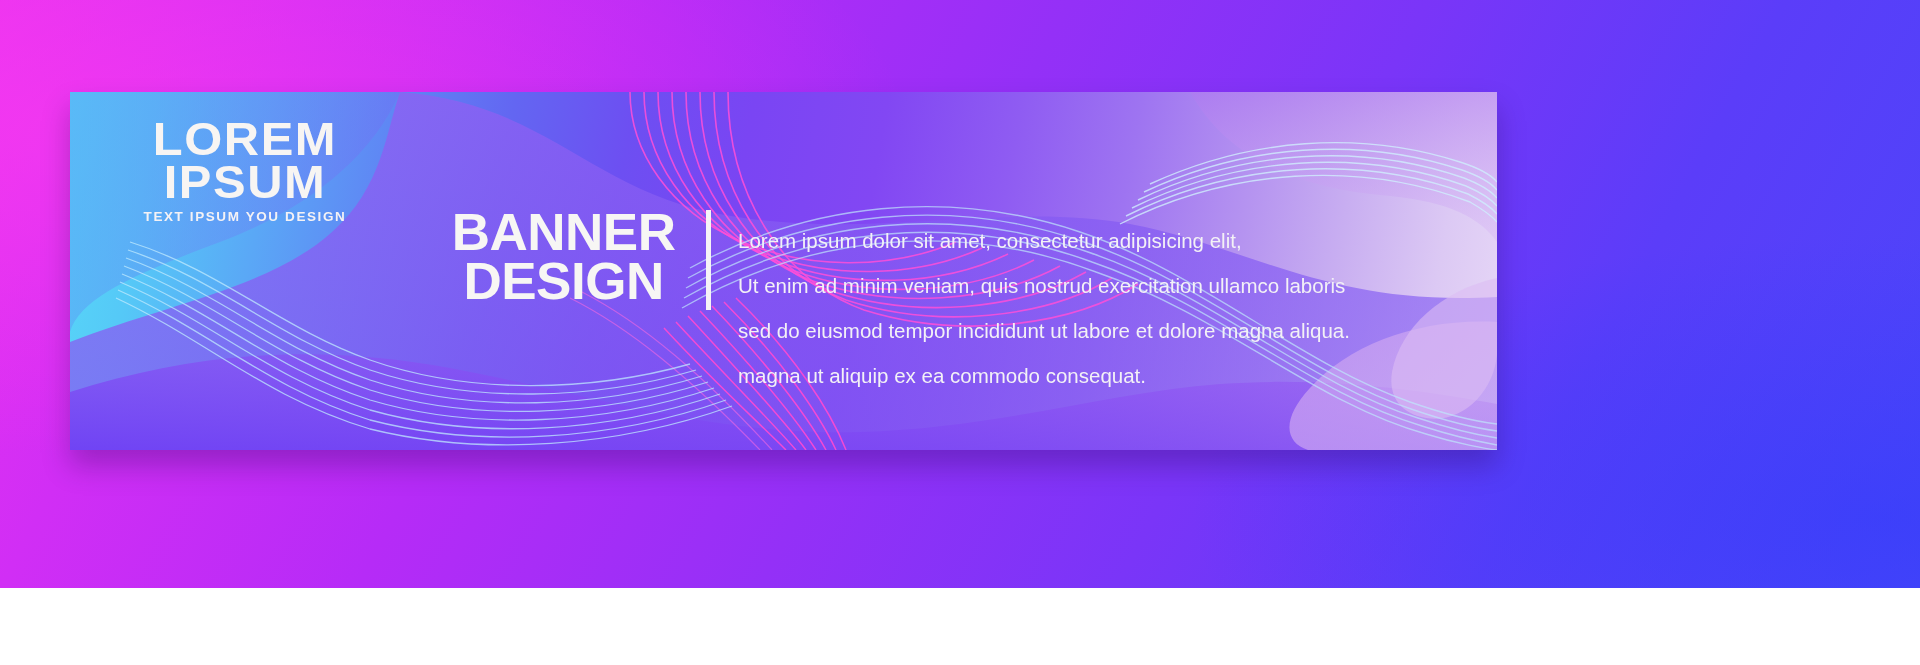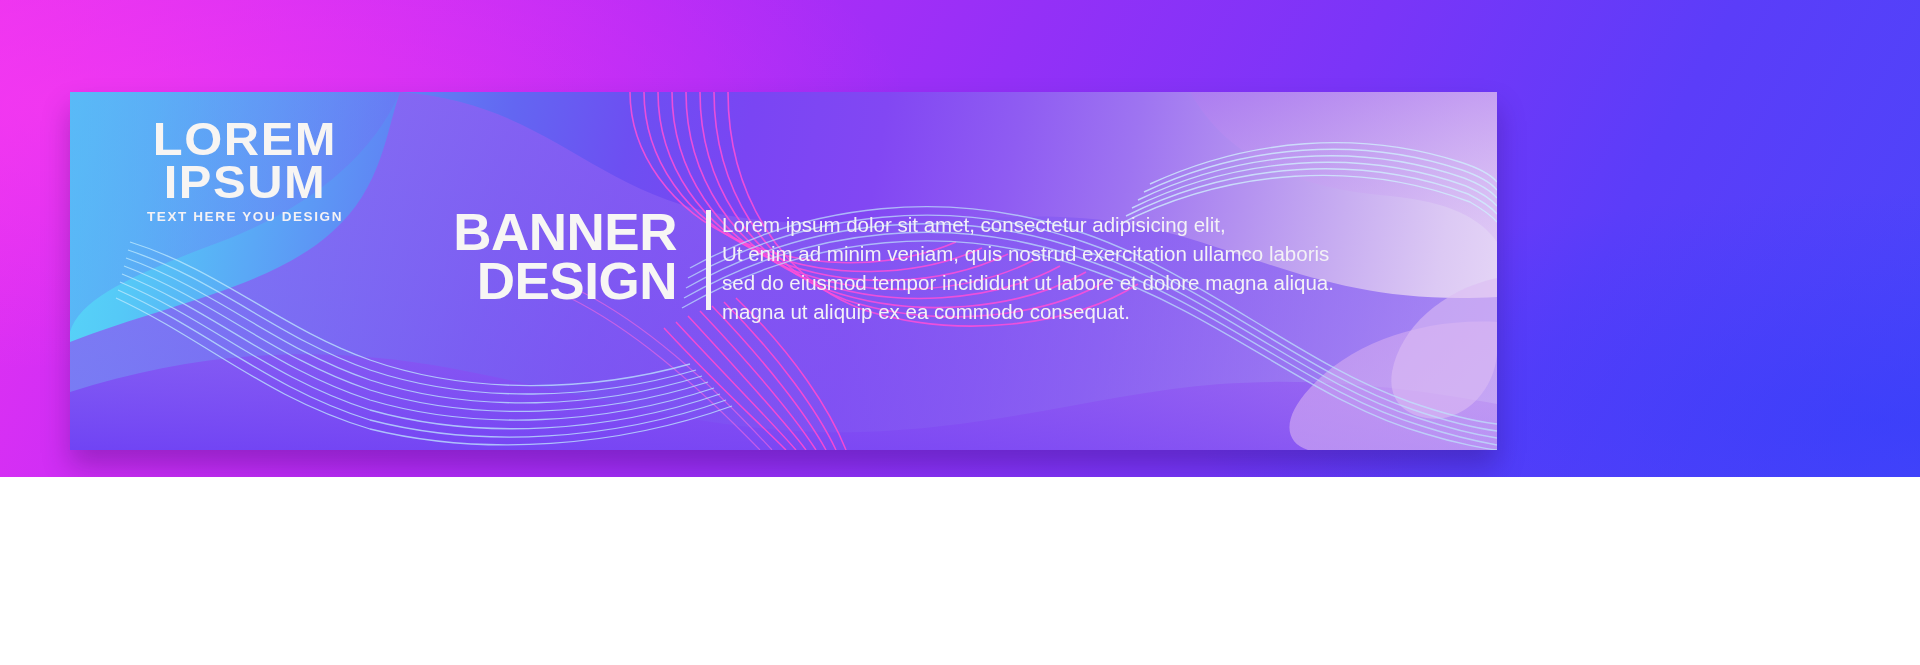--- a/index.html
+++ b/index.html
@@ -1,20 +1,20 @@
 <!DOCTYPE html>
 <html><head>
 <meta charset="utf-8">
 <style>
   html,body{margin:0;padding:0;}
   body{
     width:1920px;height:665px;overflow:hidden;
     font-family:"Liberation Sans", sans-serif;
   }
-  .stage{position:relative;width:1920px;height:477px;overflow:hidden;}
+  .stage{position:relative;width:1920px;height:588px;overflow:hidden;}
 
   
   .page-bg{position:absolute;inset:0;
     background:linear-gradient(118deg,#e832f0 0%,#d12ef5 14%,#b62bf7 30%,#9430f7 48%,#7a35f8 64%,#5b3df9 80%,#4a46fa 100%);
   }
   .page-bg-tint{position:absolute;inset:0;
     background:radial-gradient(ellipse 70% 90% at 4% 22%, rgba(255,60,240,.55) 0%, rgba(255,60,240,0) 62%),
                radial-gradient(ellipse 60% 80% at 98% 88%, rgba(48,60,250,.55) 0%, rgba(48,60,250,0) 60%);
   }
 
@@ -36,31 +36,31 @@
   .logo-l1,.logo-l2{
     font-family:"Liberation Sans", sans-serif;
     font-weight:bold;font-size:47px;line-height:.92;
     color:#f7f5f3;letter-spacing:1.5px;
     transform:scaleX(1.04);transform-origin:center;
     white-space:nowrap;
   }
   .logo-tag{margin-top:6px;font-size:13.5px;font-weight:bold;
     letter-spacing:1.6px;color:#f4f2f5;white-space:nowrap;}
 
-  .headline{position:absolute;left:367px;top:116px;width:240px;text-align:right;}
+  .headline{position:absolute;left:376px;top:116px;width:240px;text-align:center;}
   .headline div{
     font-weight:bold;font-size:52px;line-height:.95;color:#f7f6f4;
     letter-spacing:-0.5px;white-space:nowrap;
     transform:scaleX(1.02);transform-origin:right center;
   }
   .divider{position:absolute;left:636px;top:118px;width:5px;height:100px;
     background:#f5f3f6;}
   .body-copy{position:absolute;left:652px;top:118px;width:600px;
     font-size:20.5px;line-height:1.42;color:#f3f1f6;font-weight:normal;}
-  .body-copy p{margin:0;white-space:nowrap;}
+  .body-copy p{margin:16px;white-space:nowrap;}
 </style>
 </head>
 <body>
 
 <div class="stage">
 
   <div class="page-bg"></div>
   <div class="page-bg-tint"></div>
 
   <div class="banner-shadow"></div>
@@ -167,21 +167,21 @@
         <path d="M618,186 C740,118 882,104 1014,150 C1136,191 1234,282 1344,318 C1382,331 1412,337 1427,339"></path>
         <path d="M616,196 C740,126 884,112 1018,160 C1142,202 1238,292 1348,326 C1384,338 1414,344 1427,346"></path>
         <path d="M614,206 C740,134 886,120 1022,170 C1148,213 1242,302 1352,334 C1386,345 1416,351 1427,353"></path>
         <path d="M612,216 C740,142 888,128 1026,180 C1154,224 1246,312 1356,342 C1388,352 1418,357 1427,358"></path>
       </g>
     </svg>
 
     <div class="logo-block">
       <div class="logo-l1">LOREM</div>
       <div class="logo-l2">IPSUM</div>
-      <div class="logo-tag">TEXT HERE YOU DESIGN</div>
+      <div class="logo-tag">TEXT IPSUM YOU DESIGN</div>
     </div>
 
     <div class="headline">
       <div>BANNER</div>
       <div>DESIGN</div>
     </div>
 
     <div class="divider"></div>
 
     <div class="body-copy">

